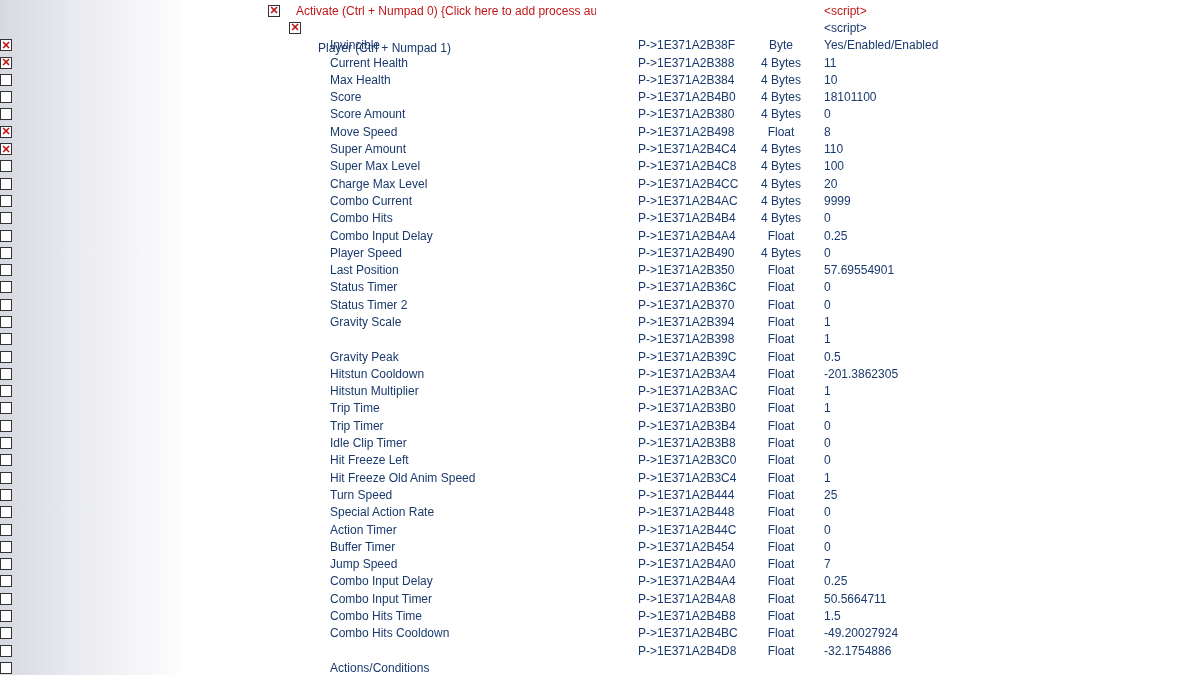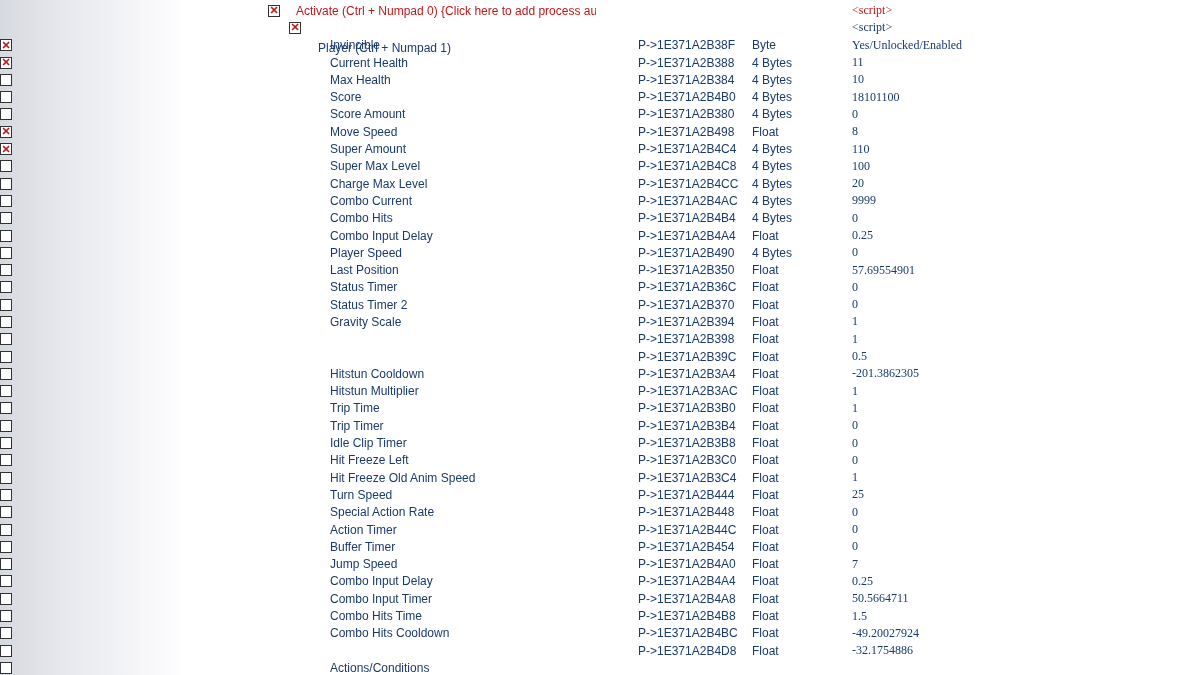--- a/index.html
+++ b/index.html
@@ -50,22 +50,22 @@
   }
   .checkbox.checked::before {
     content: "✕";
     color: #c01818;
     font-size: 11px;
     line-height: 1;
     font-weight: bold;
   }
   .col-desc   { position: absolute; left: 330px; width: 300px; overflow: hidden; }
   .col-addr   { position: absolute; left: 638px; width: 115px; }
-  .col-type   { position: absolute; left: 752px; width: 58px; }
-  .col-value  { position: absolute; left: 852px; width: 200px; font-family: Liberation Serif, serif; }
+  .col-type   { position: absolute; left: 752px; width: 58px; text-align: center; }
+  .col-value  { position: absolute; left: 824px; width: 200px; }
   .root-row .col-desc  { left: 296px; }
   .lvl1-row .col-desc  { left: 318px; margin-top: 40px; }
   .red { color: #c01818; }
 </style>
 </head>
 <body>
 
 <div class="gradient-left"></div>
 
 <div class="table">
@@ -81,21 +81,21 @@
     <span class="col-desc">Player (Ctrl + Numpad 1)</span>
     <span class="col-value">&lt;script&gt;</span>
   </div>
 
   <div id="entries">
       <div class="row indent2">
         <span class="checkbox checked"></span>
         <span class="col-desc">Invincible</span>
         <span class="col-addr">P-&gt;1E371A2B38F</span>
         <span class="col-type">Byte</span>
-        <span class="col-value">Yes/Unlocked/Enabled</span>
+        <span class="col-value">Yes/Enabled/Enabled</span>
       </div>
       <div class="row indent2">
         <span class="checkbox checked"></span>
         <span class="col-desc">Current Health</span>
         <span class="col-addr">P-&gt;1E371A2B388</span>
         <span class="col-type">4 Bytes</span>
         <span class="col-value">11</span>
       </div>
       <div class="row indent2">
         <span class="checkbox"></span>
@@ -203,20 +203,21 @@
         <span class="col-value">1</span>
       </div>
       <div class="row indent2">
         <span class="checkbox"></span>
         <span class="col-addr">P-&gt;1E371A2B398</span>
         <span class="col-type">Float</span>
         <span class="col-value">1</span>
       </div>
       <div class="row indent2">
         <span class="checkbox"></span>
+        <span class="col-desc">Gravity Peak</span>
         <span class="col-addr">P-&gt;1E371A2B39C</span>
         <span class="col-type">Float</span>
         <span class="col-value">0.5</span>
       </div>
       <div class="row indent2">
         <span class="checkbox"></span>
         <span class="col-desc">Hitstun Cooldown</span>
         <span class="col-addr">P-&gt;1E371A2B3A4</span>
         <span class="col-type">Float</span>
         <span class="col-value">-201.3862305</span>

